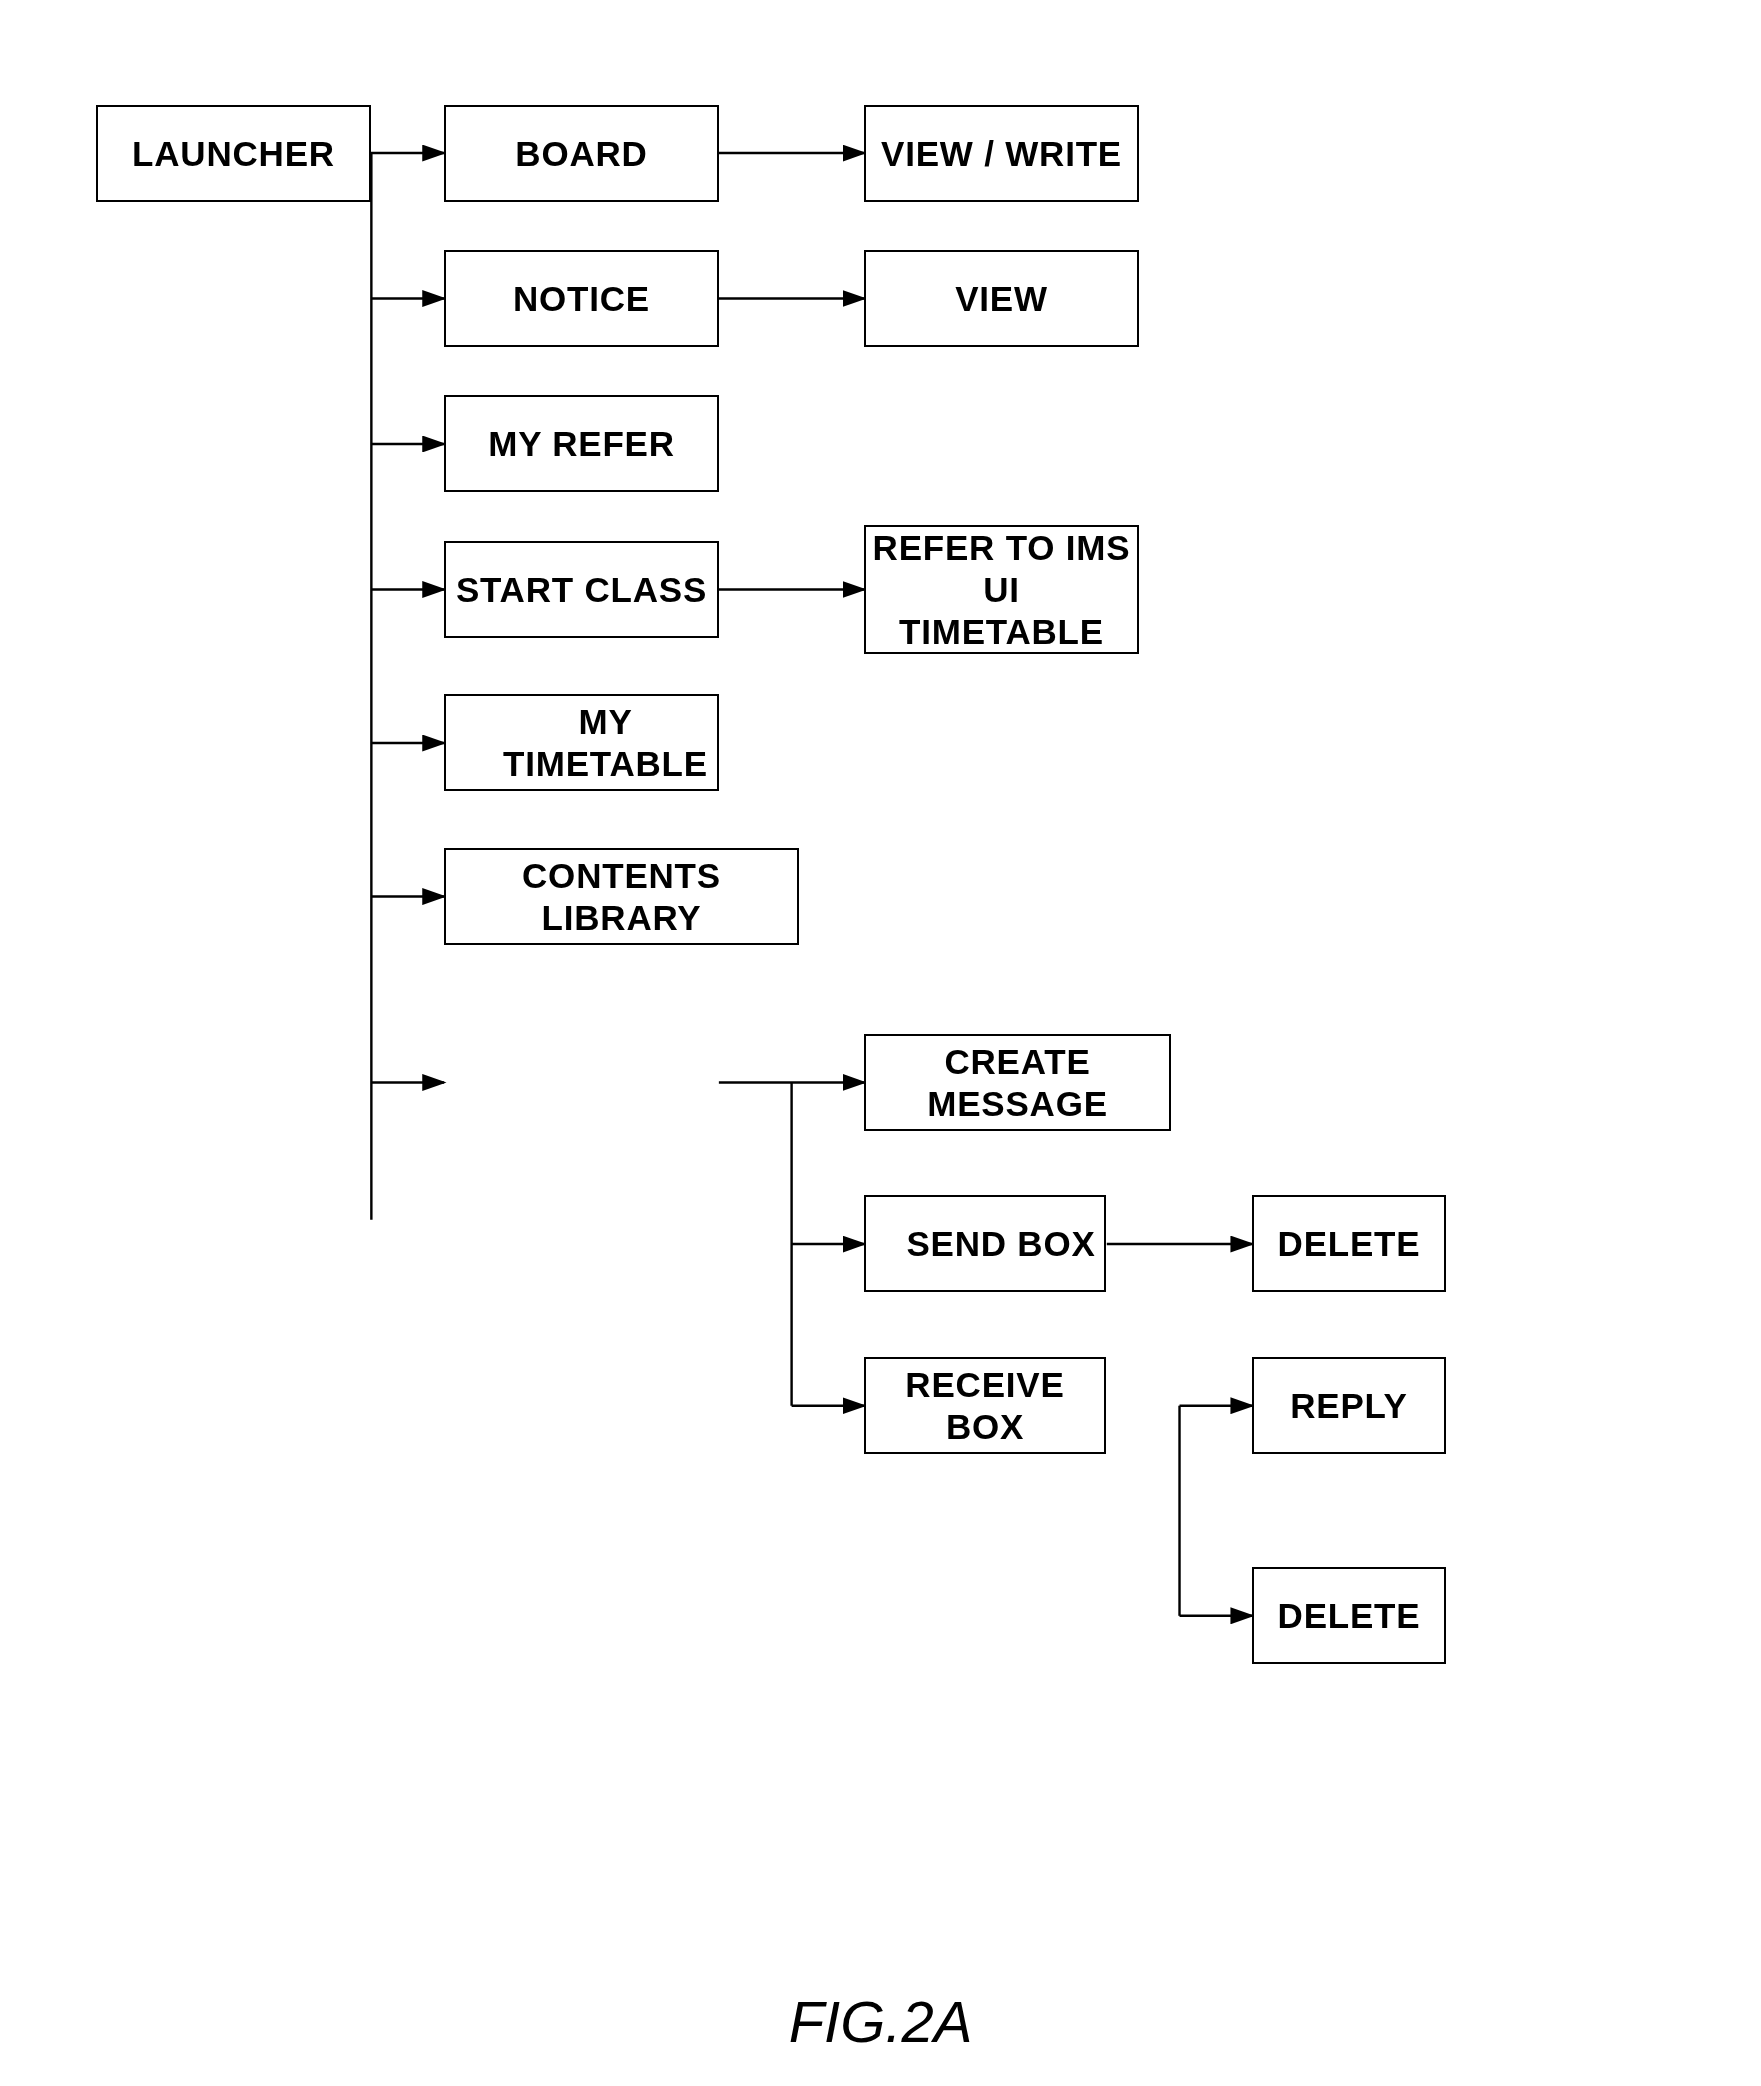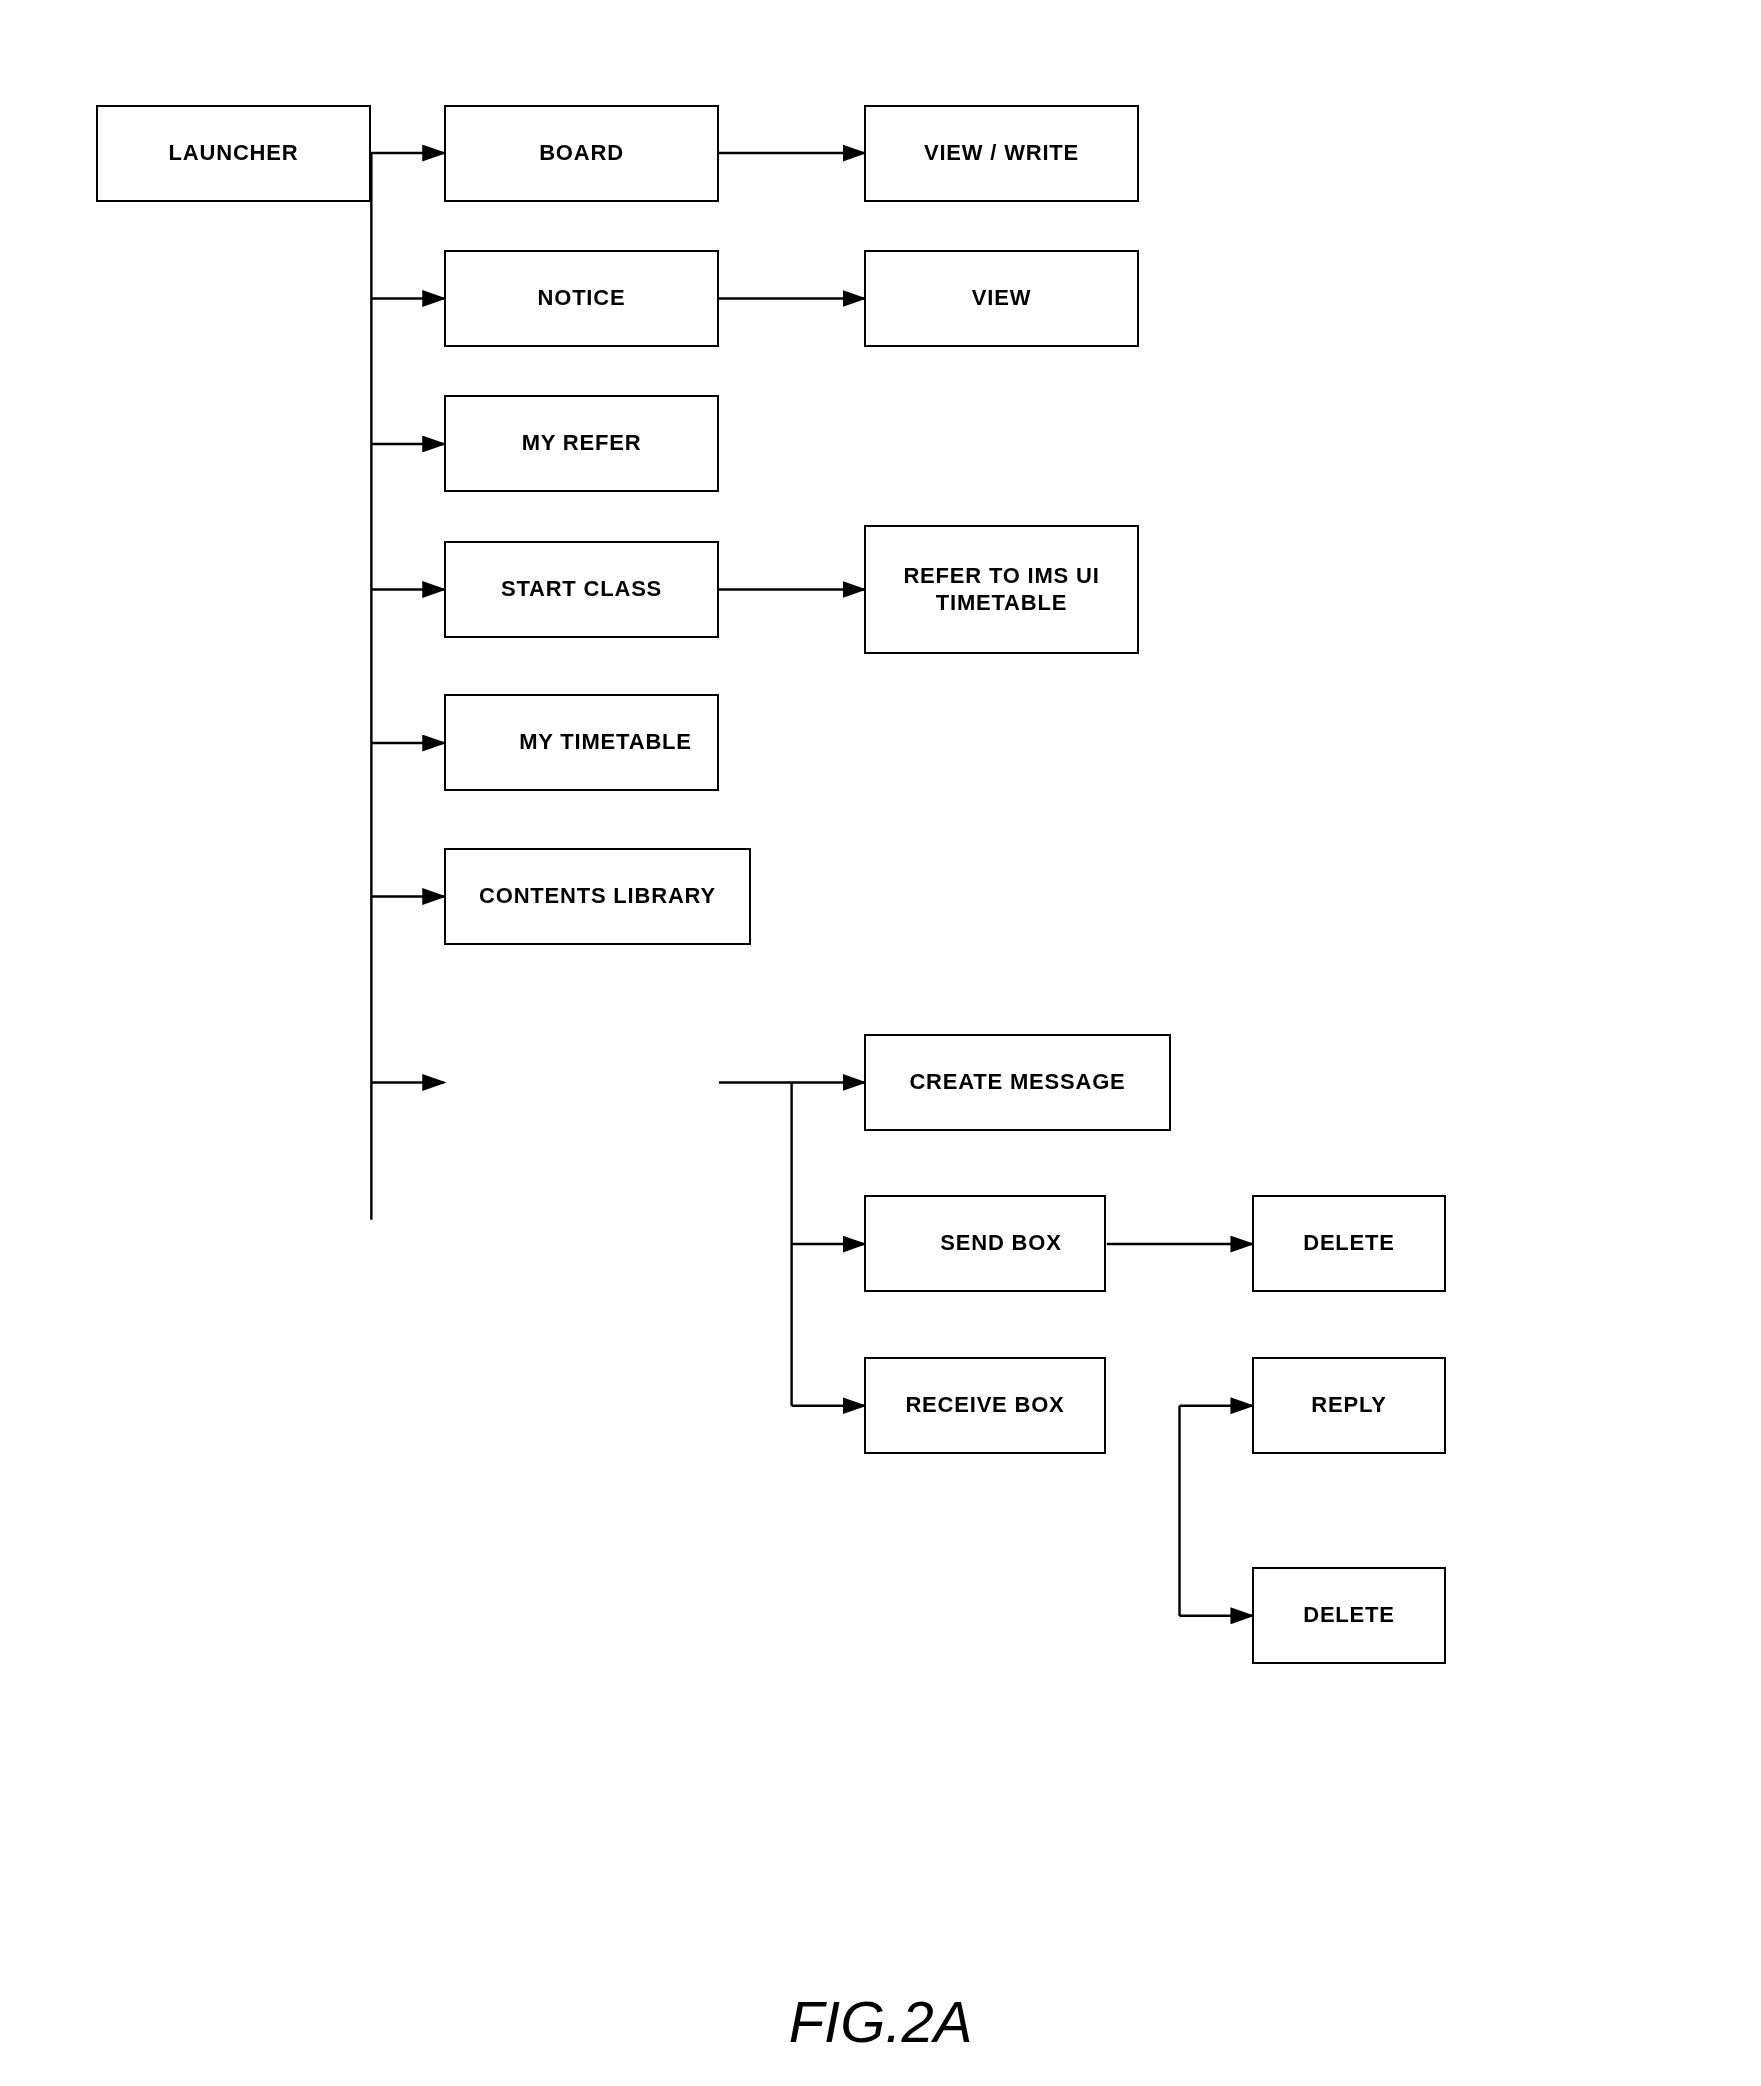--- a/index.html
+++ b/index.html
@@ -21,21 +21,21 @@
     }
 
     .node {
       position: absolute;
       border: 2.4px solid #000;
       background: #fff;
       display: flex;
       align-items: center;
       justify-content: center;
       text-align: center;
-      font-size: 22px;
+      font-size: 35px;
       font-weight: bold;
       letter-spacing: 0.8px;
       line-height: 1.2;
     }
 
     svg.arrows {
       position: absolute;
       top: 0;
       left: 0;
       width: 100%;
@@ -130,21 +130,21 @@
   </div>
 
   <div class="node" style="left:396px; top:493px; width:275px; height:97px;">
     <span>START CLASS</span>
   </div>
 
   <div class="node" style="left:396px; top:646px; width:275px; height:97px;padding-left:48px;">
     <span>MY TIMETABLE</span>
   </div>
 
-  <div class="node" style="left:396px; top:800px; width:307px; height:97px;">
+  <div class="node" style="left:396px; top:800px; width:355px; height:97px;">
     <span>CONTENTS LIBRARY</span>
   </div>
 
 
   <div class="node" style="left:816px; top:57px; width:275px; height:97px;">
     <span>VIEW / WRITE</span>
   </div>
 
   <div class="node" style="left:816px; top:202px; width:275px; height:97px;">
     <span>VIEW</span>

